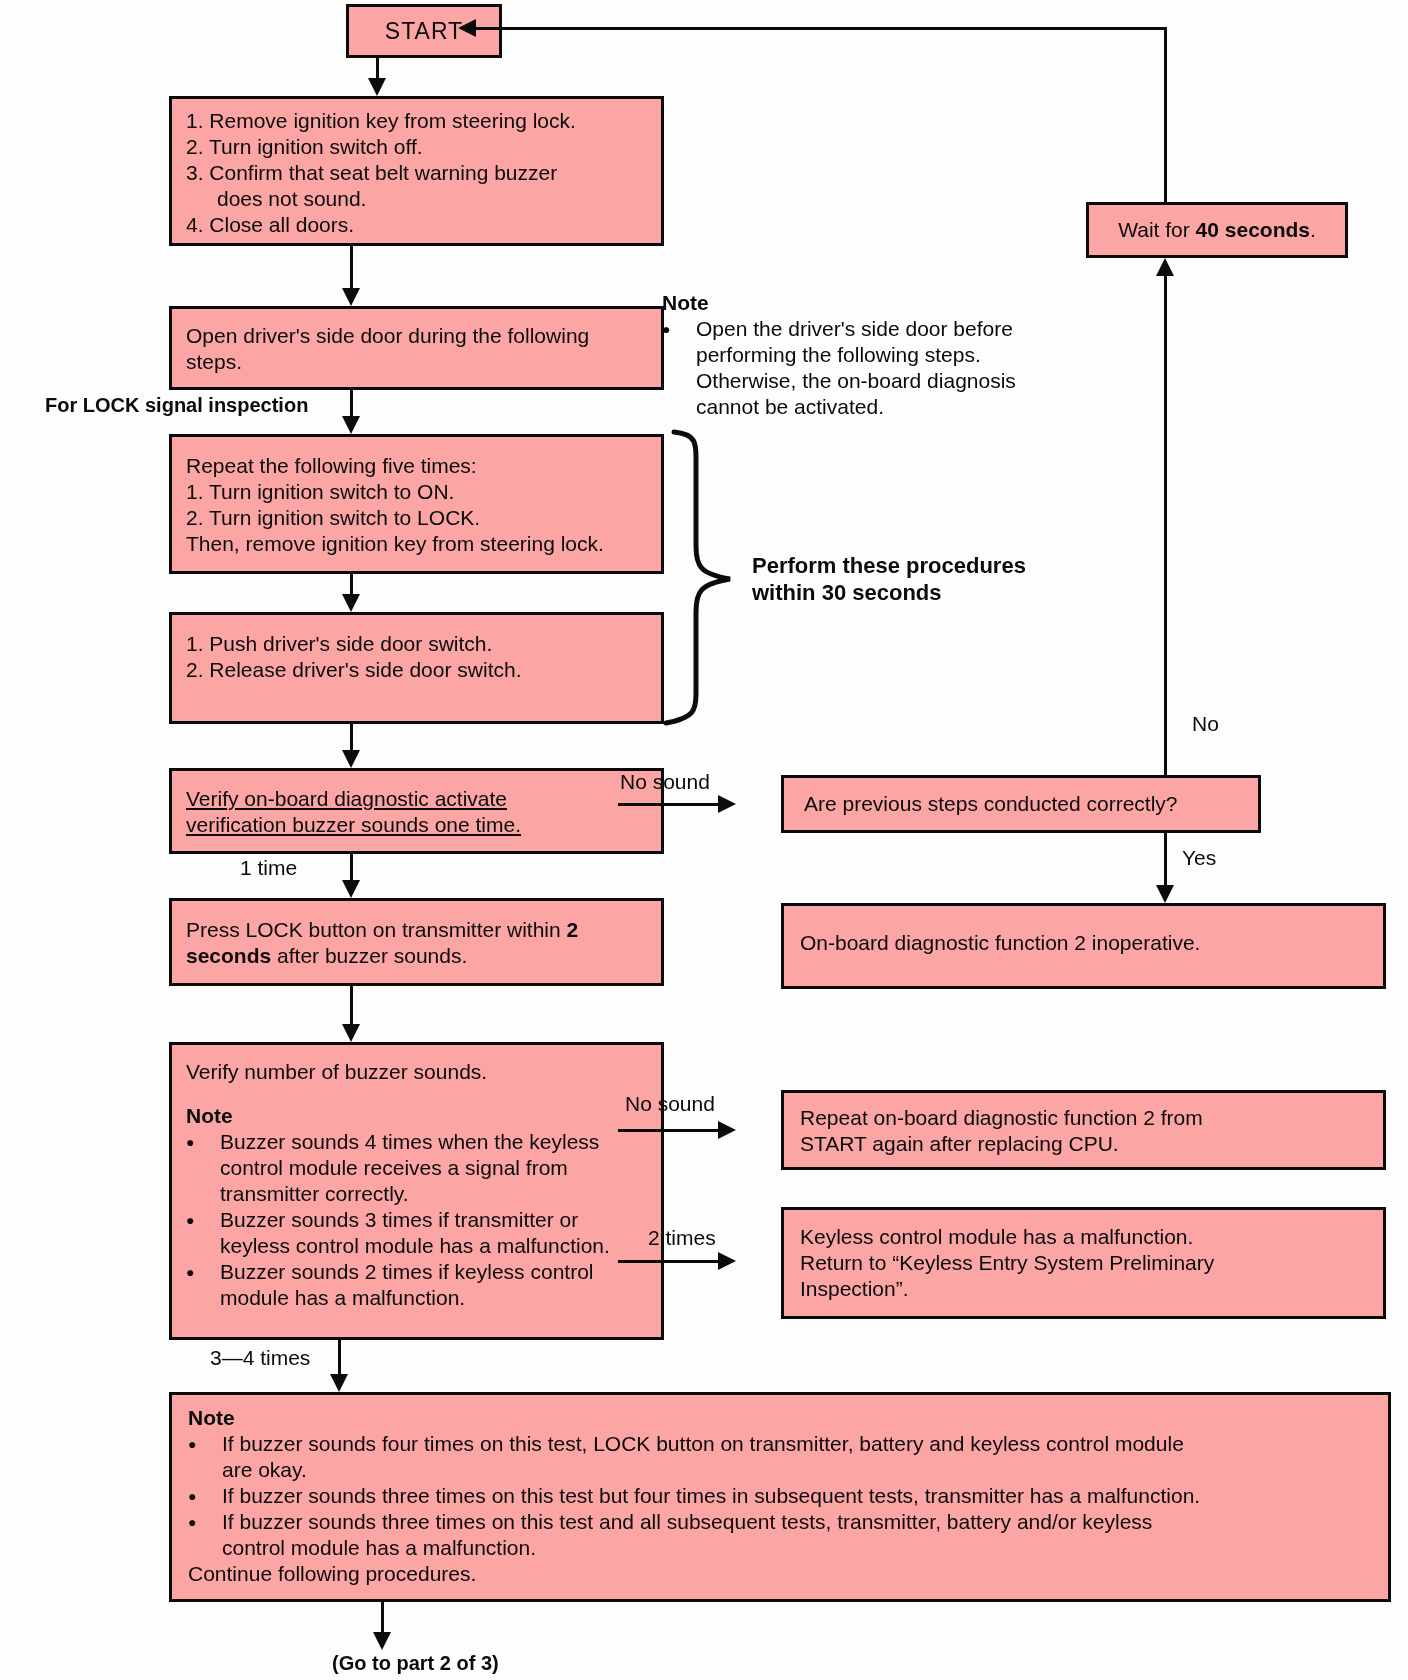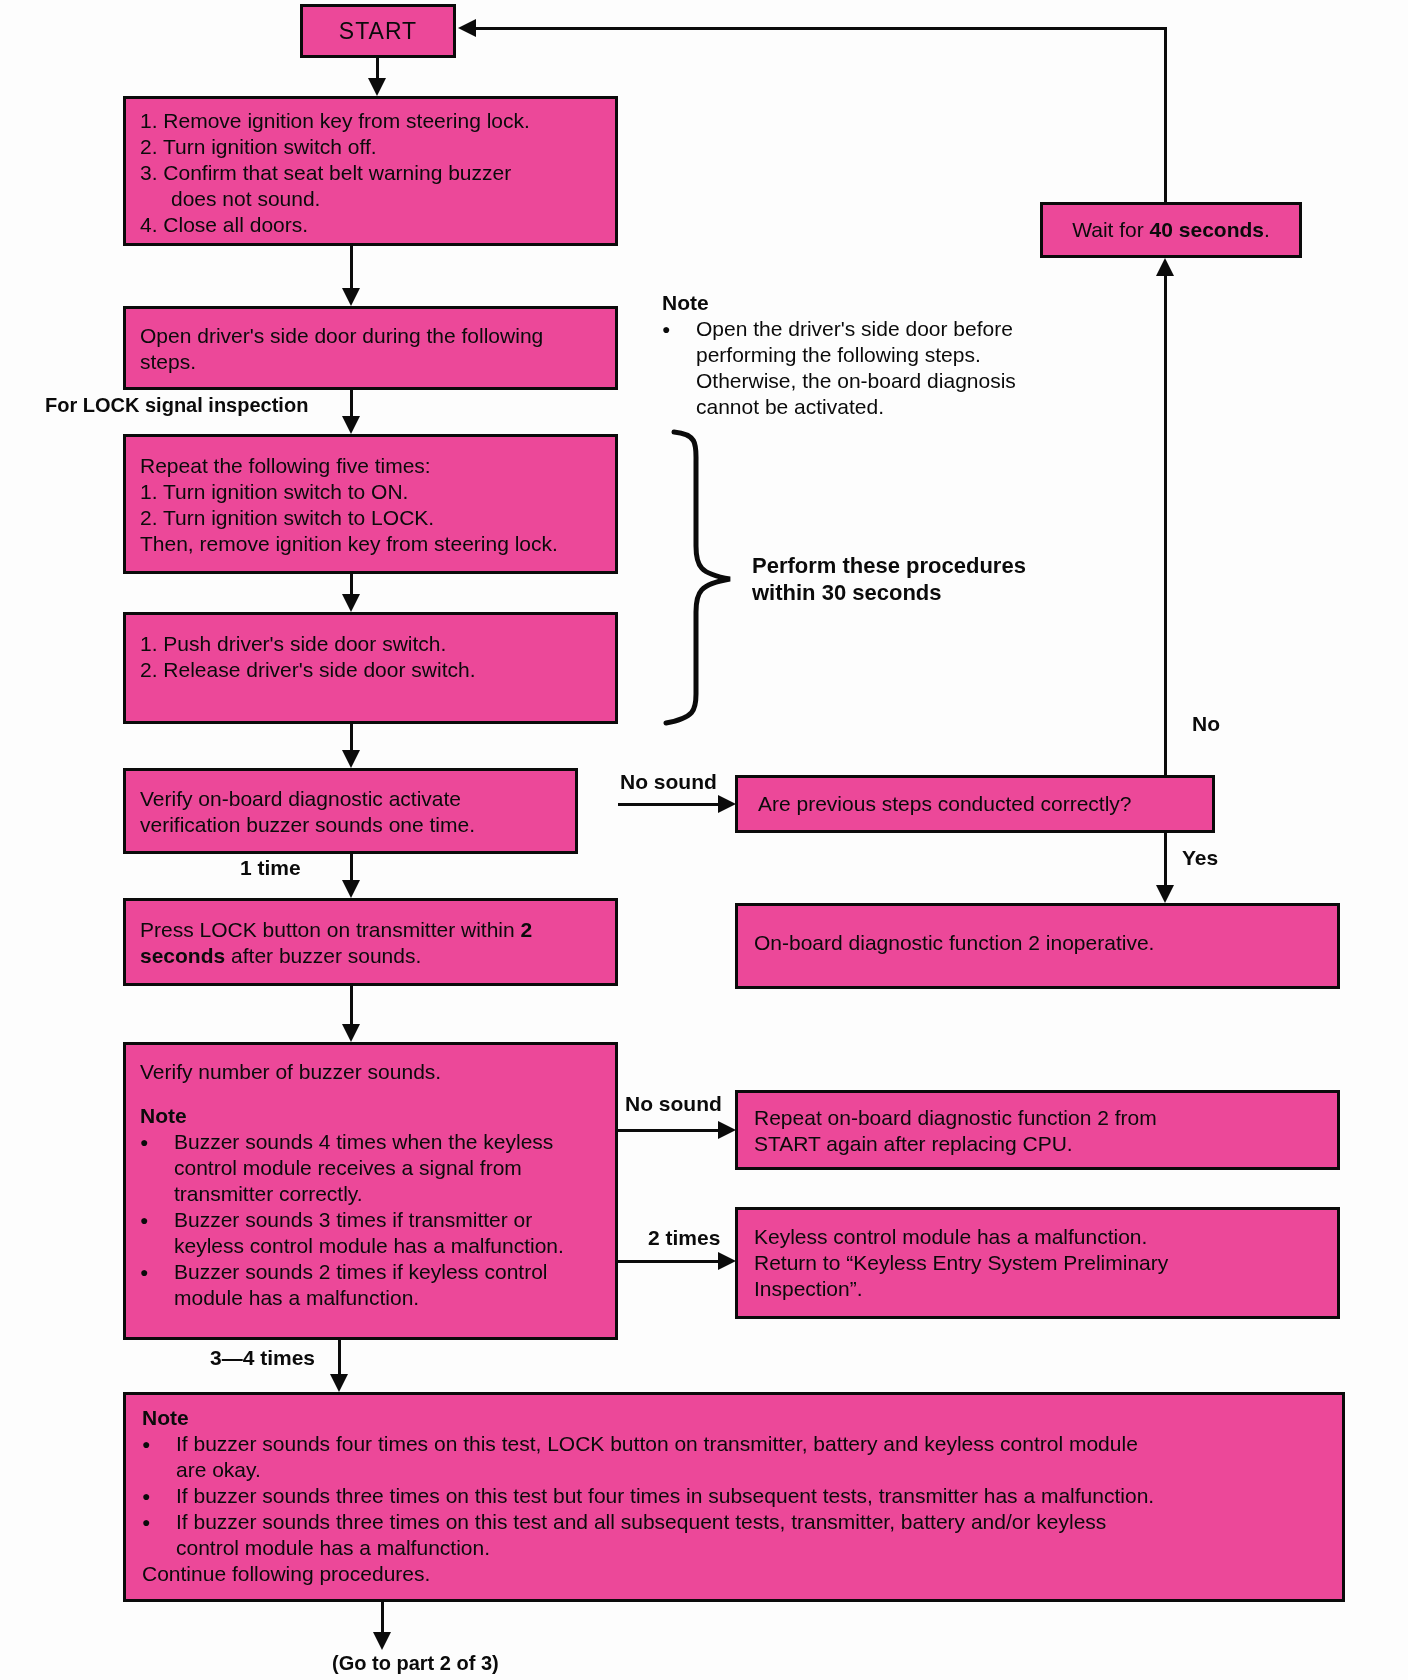--- a/index.html
+++ b/index.html
@@ -1,28 +1,28 @@
 <!DOCTYPE html>
 <html><head>
 <meta charset="utf-8">
 <style>
   * { box-sizing: border-box; }
   html,body { margin:0; padding:0; background:#fff; }
   body { font-family:"Liberation Sans","DejaVu Sans",sans-serif; color:#0b0b0b; }
   #canvas { position:relative; width:1408px; height:1680px; background:#fdfdfd; overflow:hidden; }
-  .box { position:absolute; border:3px solid #0b0b0b; background:#ec4899; font-size:21px; line-height:26px; }
+  .box { position:absolute; border:3px solid #0b0b0b; background:#fca5a5; font-size:21px; line-height:26px;margin-left:46px; }
   .center { display:flex; align-items:center; justify-content:center; }
   .vline,.hline { position:absolute; background:#0b0b0b; }
   .vline { width:3px; } .hline { height:3px; }
   .ah { position:absolute; width:0; height:0; }
   .ah.down  { border-left:9px solid transparent; border-right:9px solid transparent; border-top:18px solid #0b0b0b; }
   .ah.up    { border-left:9px solid transparent; border-right:9px solid transparent; border-bottom:18px solid #0b0b0b; }
   .ah.right { border-top:9px solid transparent; border-bottom:9px solid transparent; border-left:18px solid #0b0b0b; }
   .ah.left  { border-top:9px solid transparent; border-bottom:9px solid transparent; border-right:18px solid #0b0b0b; }
-  .lbl { position:absolute; font-weight:bold; font-size:21px; white-space:nowrap; color:#0b0b0b; }
+  .lbl { position:absolute; font-weight:normal; font-size:21px; white-space:nowrap; color:#0b0b0b; }
   .cont { padding-left:31px; }
   .spacer { height:18px; }
   .note-header { font-weight:bold; }
   .bullet-row { display:flex; margin-top:0px; }
   .bullet-glyph { width:34px; flex:none; font-size:14px; line-height:26px; }
   .start-text { font-size:23px; letter-spacing:1px; }
   .brace-note { position:absolute; font-weight:bold; font-size:22px; line-height:27px; white-space:nowrap; }
   .side-note { position:absolute; font-size:21px; line-height:26px; width:380px; }
   .goto { position:absolute; font-weight:bold; font-size:20px; white-space:nowrap;margin-left:36px; }
   .forlock { position:absolute; font-weight:bold; font-size:20px; white-space:nowrap; }
@@ -104,21 +104,21 @@
   <div class="ah down" style="left:342px; top:594px;"></div>
 
   <div class="box" style="left:123px; top:612px; width:495px; height:112px; padding:16px 14px;">
     <div>1. Push driver's side door switch.</div>
     <div>2. Release driver's side door switch.</div>
   </div>
 
   <div class="vline" style="left:350px; top:724px; height:28px;"></div>
   <div class="ah down" style="left:342px; top:750px;"></div>
 
-  <div class="box" style="left:123px; top:768px; width:455px; height:86px; padding:15px 14px;">
+  <div class="box" style="left:123px; top:768px; width:495px; height:86px; padding:15px 14px;text-decoration:underline;">
     <div>Verify on-board diagnostic activate</div>
     <div>verification buzzer sounds one time.</div>
   </div>
 
   <div class="lbl" style="left:620px; top:770px;">No sound</div>
   <div class="hline" style="left:618px; top:803px; width:102px;"></div>
   <div class="ah right" style="left:718px; top:795px;"></div>
 
   <div class="lbl" style="left:1192px; top:712px;">No</div>
 

